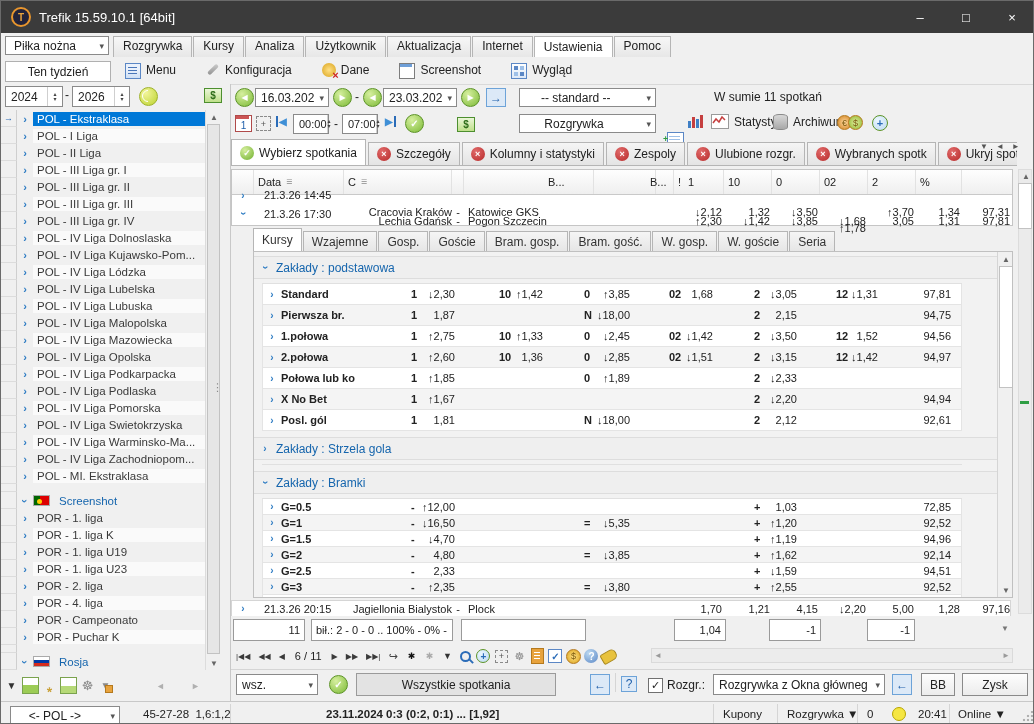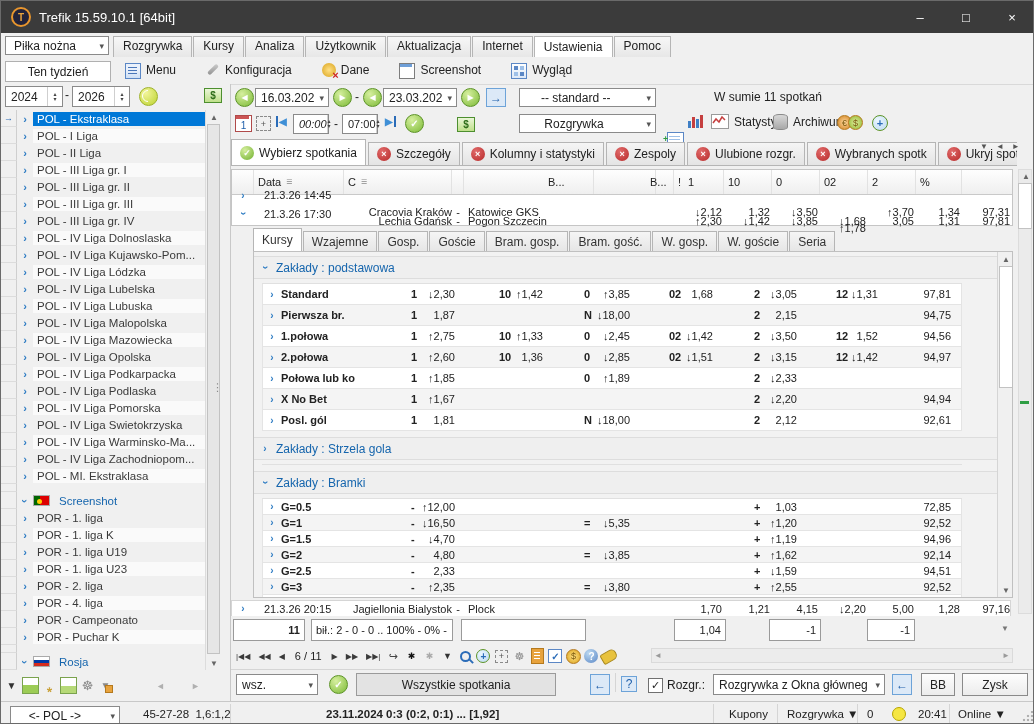--- a/index.html
+++ b/index.html
@@ -641,21 +641,21 @@
     <div class="abs" style="left:483px;top:6px;font-size:12px;">W sumie 11 spotkań</div>
 
     <div class="abs cal14" style="left:4px;top:31px;">
         <span>1</span>
       </div>
     <div class="abs fitico" style="left:25px;top:32px;">
         <span>+</span>
       </div>
     <div class="abs skipico skipl" style="left:45px;top:32px;"><span>◀</span></div>
     <div class="abs spinbox" style="left:62px;top:30px;width:36px;height:20px;">
-      <span class="spinval" style="font-size:11px;font-style:italic;">00:00</span>
+      <span class="spinval" style="font-size:11px;">00:00</span>
       <span class="spinarrows">
           <span>▴</span>
           <span>▾</span>
         </span>
       </div>
     <div class="abs" style="left:103px;top:33px;">-</div>
     <div class="abs spinbox" style="left:111px;top:30px;width:36px;height:20px;">
       <span class="spinval" style="font-size:11px;">07:00</span>
       <span class="spinarrows">
           <span>▴</span>
@@ -1303,21 +1303,21 @@
         <div class="odd" style="grid-column:10;">1,21</div>
         <div class="odd" style="grid-column:11;">4,15</div>
         <div class="odd" style="grid-column:12;">↓2,20</div>
         <div class="odd" style="grid-column:13;">5,00</div>
         <div class="odd" style="grid-column:14;">1,28</div>
         <div class="odd" style="grid-column:15;">97,16</div>
       </div>
     </div>
 
     <div id="inputrow" class="abs">
-      <div class="inbox right" style="left:2px;width:72px;font-weight:bold;">
+      <div class="inbox right" style="left:2px;width:72px;">
           <span>11</span>
         </div>
       <div class="inbox" style="left:80px;width:142px;">
           <span>bił.: 2 - 0 - 0 .. 100% - 0% -</span>
         </div>
       <div class="inbox" style="left:230px;width:125px;">
           <span></span>
         </div>
       <div class="inbox right" style="left:443px;width:52px;">
           <span>1,04</span>
@@ -1427,21 +1427,21 @@
     <div class="cell" style="left:9px;top:2px;">
       <div class="field" style="width:110px;height:19px;">
         <span class="val" style="margin:0 auto;">&lt;- POL -&gt;</span>
         <span class="dd">▾</span>
         </div>
     </div>
     <div class="cell pre" style="left:142px;">45-27-28  1,6:1,2</div>
     <div class="vline" style="left:229px;"></div>
     <div class="cell" style="left:325px;font-weight:bold;">23.11.2024 0:3 (0:2, 0:1) ... [1,92]</div>
     <div class="vline" style="left:712px;"></div>
-    <div class="cell" style="left:722px;margin-left:6px;">Kupony</div>
+    <div class="cell" style="left:722px;">Kupony</div>
     <div class="vline" style="left:776px;"></div>
     <div class="cell" style="left:786px;">Rozgrywka ▼</div>
     <div class="vline" style="left:856px;"></div>
     <div class="cell" style="left:866px;">0</div>
     <div class="cell" style="left:891px;">
         <span class="ydot"></span>
       </div>
     <div class="cell" style="left:917px;">20:41</div>
     <div class="vline" style="left:948px;"></div>
     <div class="cell" style="left:957px;">Online ▼</div>

